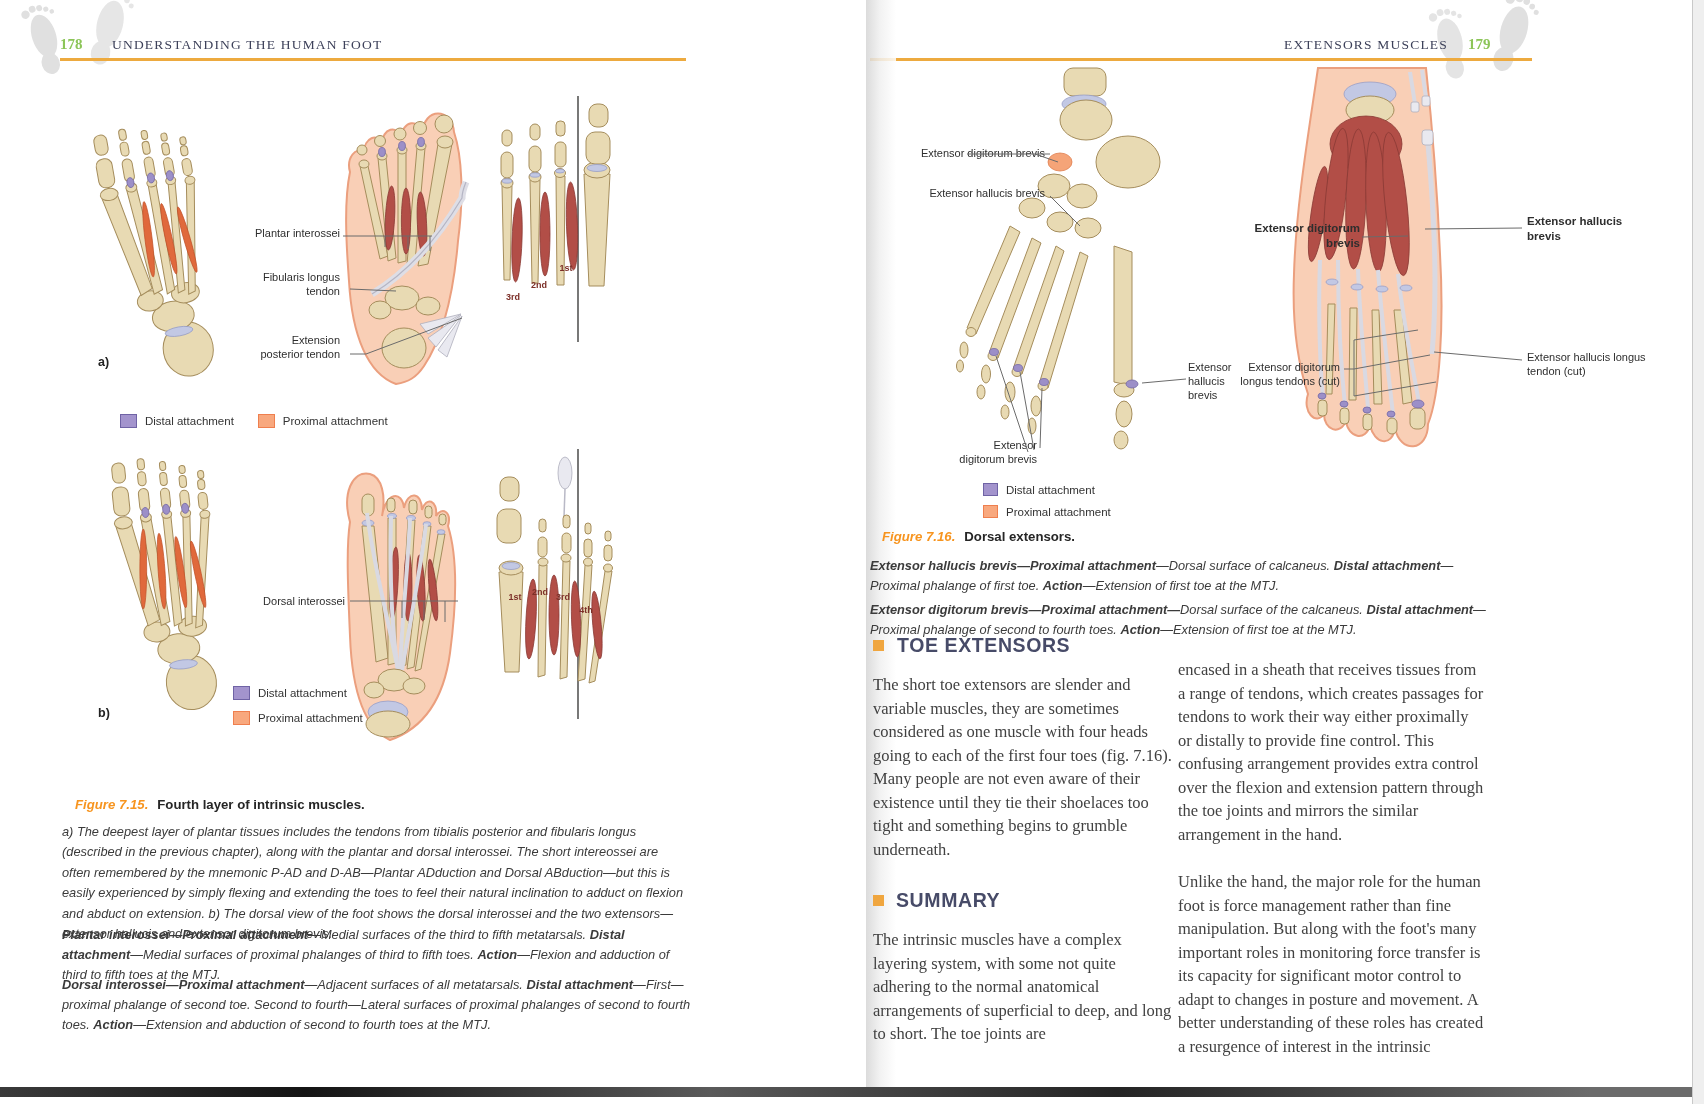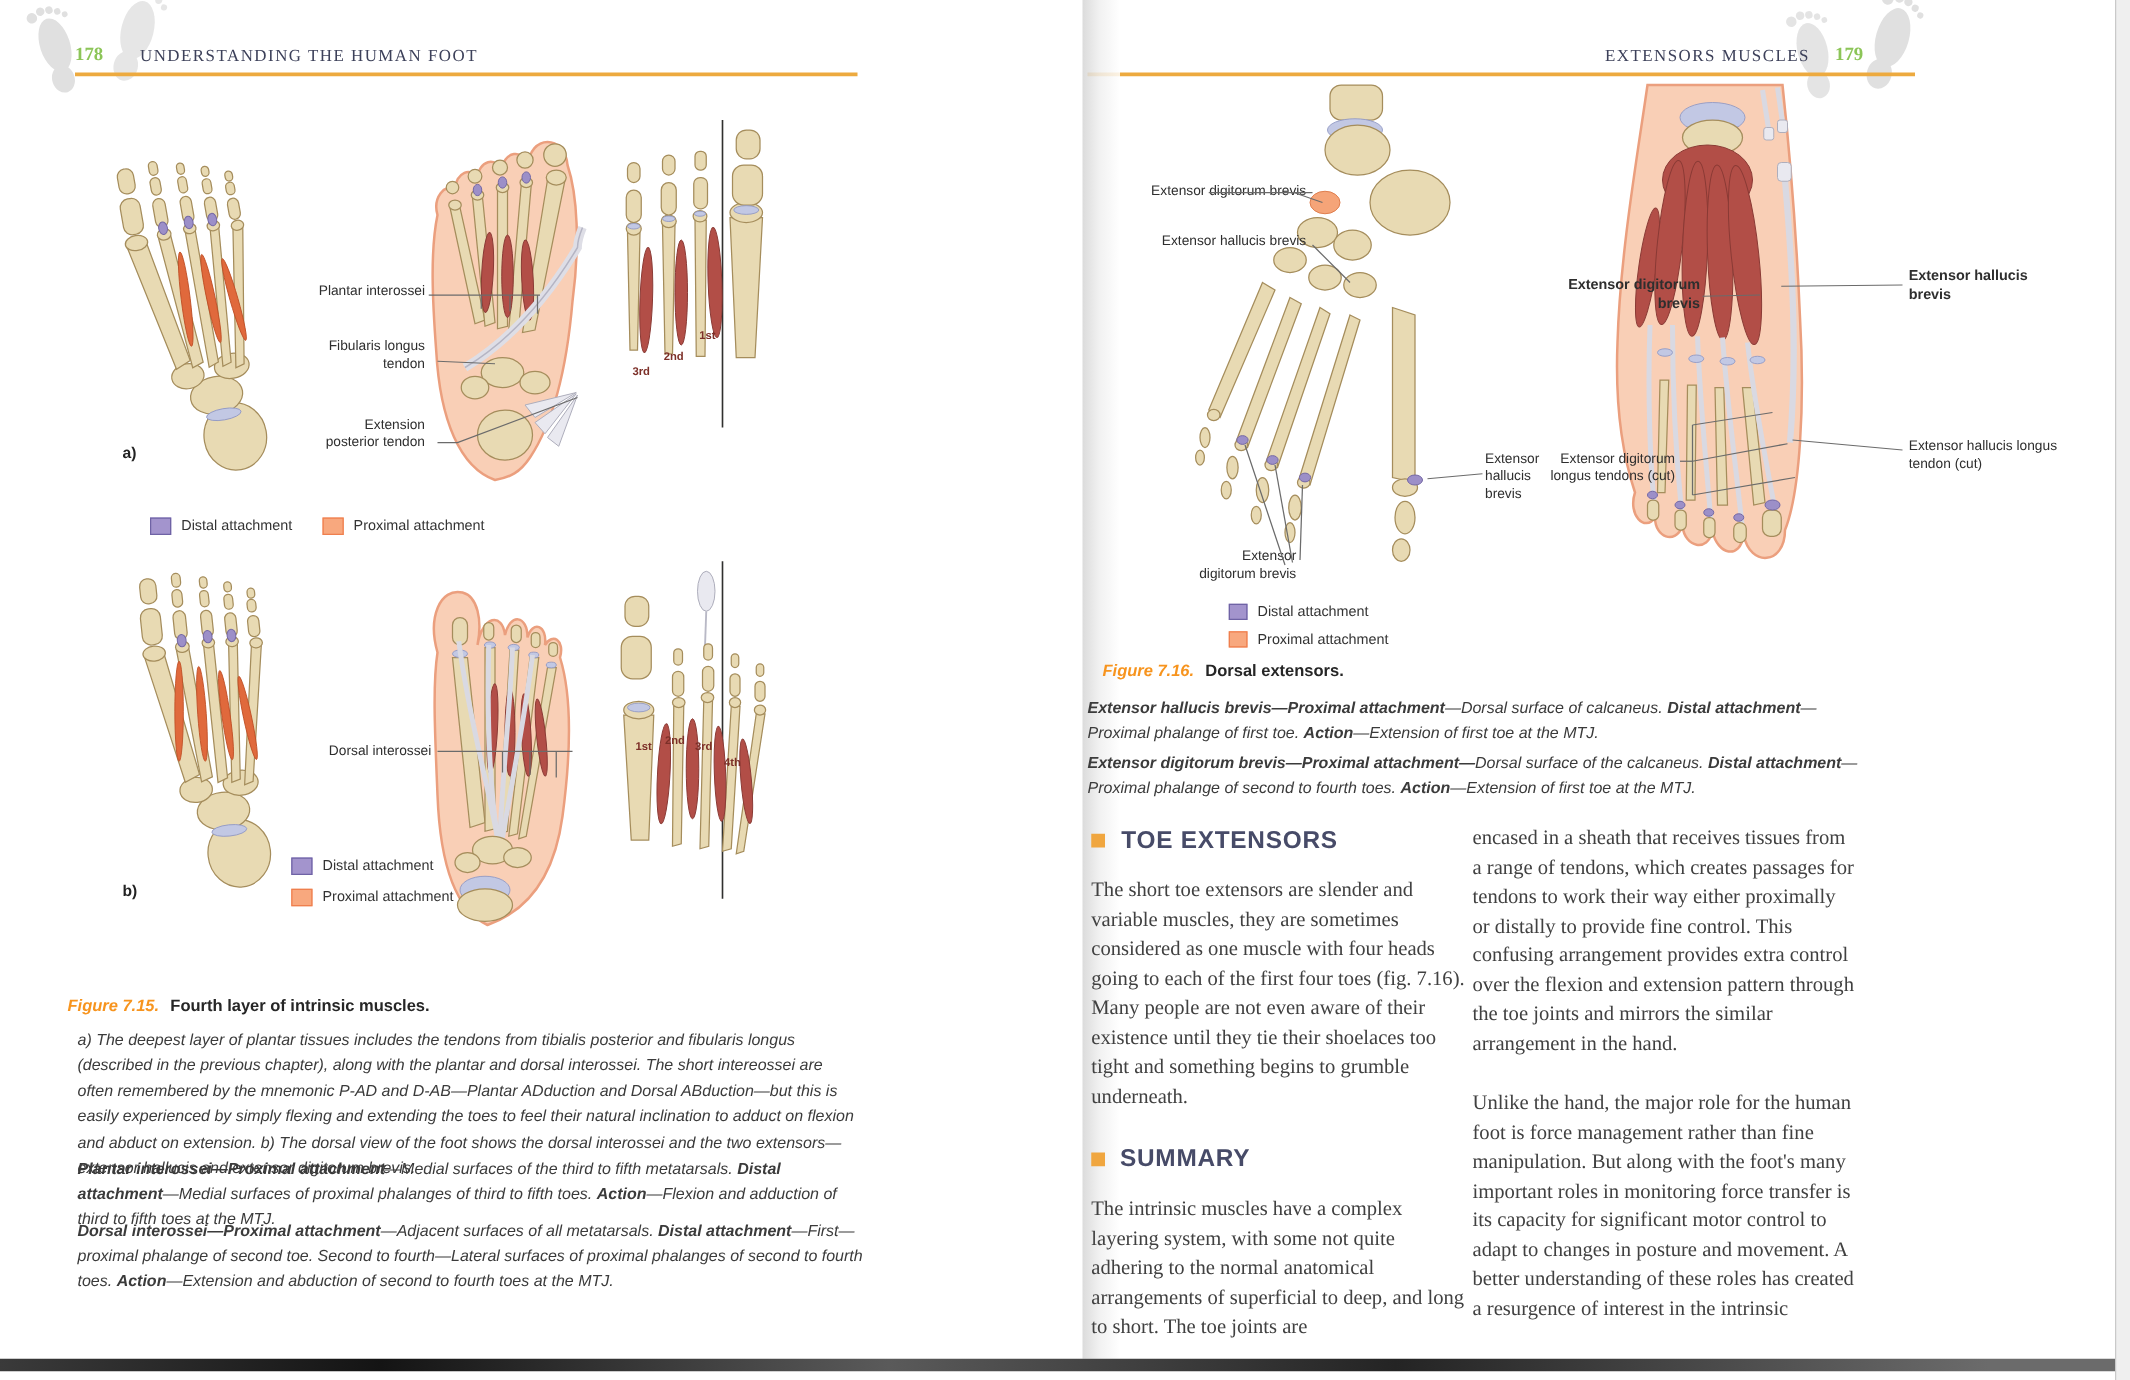--- a/index.html
+++ b/index.html
@@ -301,21 +301,21 @@
       <span class="leg-txt">Distal attachment</span>
     </div>
     <div class="legend-row" style="margin-top:11px;">
       <span class="sw sw-prox"></span>
       <span class="leg-txt">Proximal attachment</span>
     </div>
   </div>
 
   <div class="abs panel-lbl" style="left:98px;top:706px;">b)</div>
 
-  <div class="abs capline" style="left:54px;top:797px;">
+  <div class="abs capline" style="left:75px;top:797px;">
     <span class="capfig">Figure 7.15.</span><span>Fourth layer of intrinsic muscles.</span>
   </div>
   <div class="abs capbody" style="left:62px;top:822px;width:628px;">a) The deepest layer of plantar tissues includes the tendons from tibialis posterior and fibularis longus (described in the previous chapter), along with the plantar and dorsal interossei. The short intereossei are often remembered by the mnemonic P-AD and D-AB—Plantar ADduction and Dorsal ABduction—but this is easily experienced by simply flexing and extending the toes to feel their natural inclination to adduct on flexion and abduct on extension. b) The dorsal view of the foot shows the dorsal interossei and the two extensors—extensor hallucis and extensor digitorum brevis.</div>
   <div class="abs note" style="left:62px;top:925px;width:632px;"><span style="font-weight: 700; font-style: italic;">Plantar interossei—Proximal attachment</span><span style="font-style: italic;">—Medial surfaces of the third to fifth metatarsals. </span><span style="font-weight: 700; font-style: italic;">Distal attachment</span><span style="font-style: italic;">—Medial surfaces of proximal phalanges of third to fifth toes. </span><span style="font-weight: 700; font-style: italic;">Action</span><span style="font-style: italic;">—Flexion and adduction of third to fifth toes at the MTJ.</span></div>
   <div class="abs note" style="left:62px;top:975px;width:632px;"><span style="font-weight: 700; font-style: italic;">Dorsal interossei—Proximal attachment</span><span style="font-style: italic;">—Adjacent surfaces of all metatarsals. </span><span style="font-weight: 700; font-style: italic;">Distal attachment</span><span style="font-style: italic;">—First—proximal phalange of second toe. Second to fourth—Lateral surfaces of proximal phalanges of second to fourth toes. </span><span style="font-weight: 700; font-style: italic;">Action</span><span style="font-style: italic;">—Extension and abduction of second to fourth toes at the MTJ.</span></div>
 
   <svg class="abs" style="left:936px;top:66px;" width="232" height="408" viewBox="0 0 232 408">
     <rect class="bone" x="128" y="2" width="42" height="28" rx="9"></rect>
     <ellipse class="joint" cx="148" cy="38" rx="22" ry="9"></ellipse>
     <ellipse class="bone" cx="150" cy="54" rx="26" ry="20"></ellipse>
@@ -442,21 +442,21 @@
       <line x1="967" y1="154" x2="1035" y2="154"></line>
     </g>
   </svg>
 
   <div class="abs capline" style="left:882px;top:529px;">
     <span class="capfig">Figure 7.16.</span><span>Dorsal extensors.</span>
   </div>
   <div class="abs note" style="left:870px;top:556px;width:632px;"><span style="font-weight: 700; font-style: italic;">Extensor hallucis brevis—Proximal attachment</span><span style="font-style: italic;">—Dorsal surface of calcaneus. </span><span style="font-weight: 700; font-style: italic;">Distal attachment</span><span style="font-style: italic;">—Proximal phalange of first toe. </span><span style="font-weight: 700; font-style: italic;">Action</span><span style="font-style: italic;">—Extension of first toe at the MTJ.</span></div>
   <div class="abs note" style="left:870px;top:600px;width:632px;"><span style="font-weight: 700; font-style: italic;">Extensor digitorum brevis—Proximal attachment—</span><span style="font-style: italic;">Dorsal surface of the calcaneus. </span><span style="font-weight: 700; font-style: italic;">Distal attachment</span><span style="font-style: italic;">—Proximal phalange of second to fourth toes. </span><span style="font-weight: 700; font-style: italic;">Action</span><span style="font-style: italic;">—Extension of first toe at the MTJ.</span></div>
 
-  <div class="abs" style="left:873px;top:661px;width:303px;">
+  <div class="abs" style="left:873px;top:634px;width:303px;">
     <div class="sechead">
       <span class="bullet"></span>
       <span class="ht">TOE EXTENSORS</span>
     </div>
     <div class="serifp" style="margin-top:16px;">The short toe extensors are slender and variable muscles, they are sometimes considered as one muscle with four heads going to each of the first four toes (fig. 7.16). Many people are not even aware of their existence until they tie their shoelaces too tight and something begins to grumble underneath.</div>
     <div class="sechead" style="margin-top:28px;gap:12px;">
       <span class="bullet"></span>
       <span class="ht">SUMMARY</span>
     </div>
     <div class="serifp" style="margin-top:16px;">The intrinsic muscles have a complex layering system, with some not quite adhering to the normal anatomical arrangements of superficial to deep, and long to short. The toe joints are</div>

